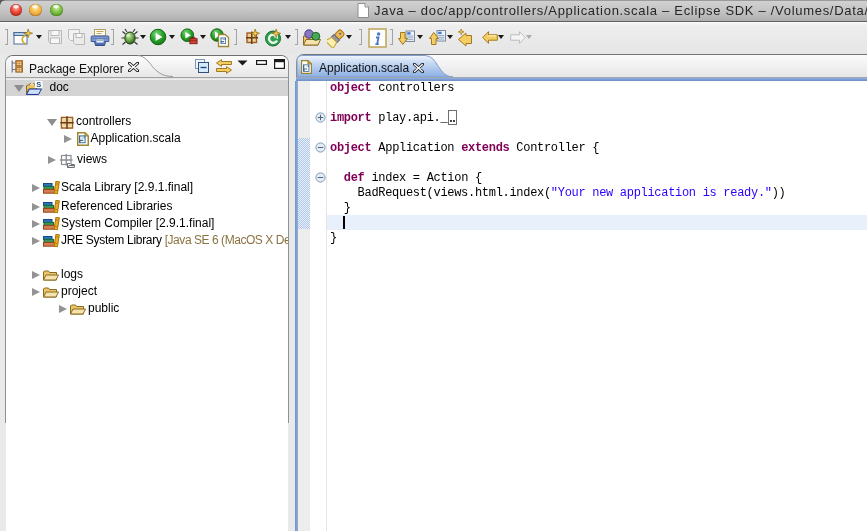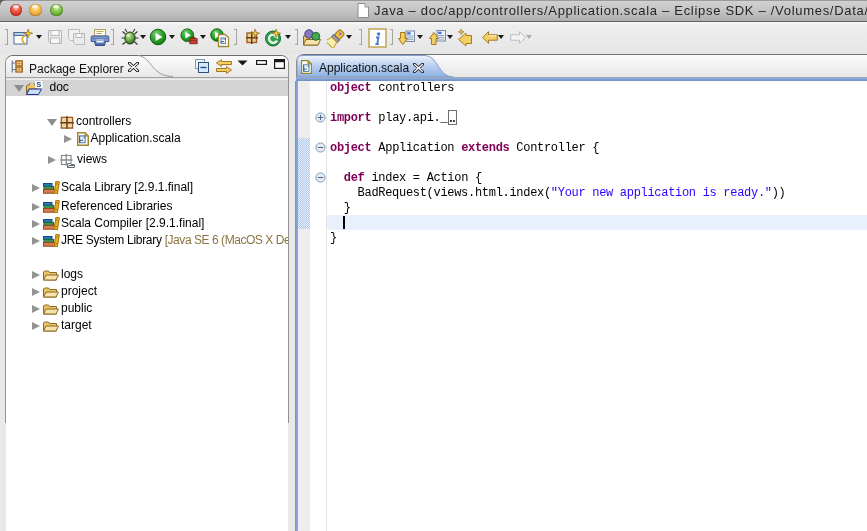--- a/index.html
+++ b/index.html
@@ -338,21 +338,21 @@
       <span class="tri-r" style="left:25.8px"></span>
       <svg style="left:36.5px;top:1px" width="17" height="15" viewBox="0 0 17 15">
         <rect x="0.5" y="2.5" width="8.5" height="2.9" fill="#2a76c0" stroke="#174a80"></rect>
         <rect x="1" y="5.4" width="9.5" height="3" fill="#3a9858" stroke="#1a6a38"></rect>
         <rect x="0.5" y="8.4" width="11.5" height="3.8" fill="#d08050" stroke="#9a4418"></rect>
         <g transform="rotate(9 13.5 6.5)">
           <rect x="12" y="0.5" width="3.4" height="12" fill="#f0ac20" stroke="#a87808"></rect>
           <path d="M12,3 L15.4,3 M12,9.5 L15.4,9.5" stroke="#a87808" stroke-width="0.8"></path>
         </g>
       </svg>
-      <span class="lbl" style="left:55px">Scala Compiler [2.9.1.final]</span>
+      <span class="lbl" style="left:55px">System Compiler [2.9.1.final]</span>
     </div>
     <div class="row" style="top:153px;">
       <span class="tri-r" style="left:25.8px"></span>
       <svg style="left:36.5px;top:1px" width="17" height="15" viewBox="0 0 17 15">
         <rect x="0.5" y="2.5" width="8.5" height="2.9" fill="#2a76c0" stroke="#174a80"></rect>
         <rect x="1" y="5.4" width="9.5" height="3" fill="#3a9858" stroke="#1a6a38"></rect>
         <rect x="0.5" y="8.4" width="11.5" height="3.8" fill="#d08050" stroke="#9a4418"></rect>
         <g transform="rotate(9 13.5 6.5)">
           <rect x="12" y="0.5" width="3.4" height="12" fill="#f0ac20" stroke="#a87808"></rect>
           <path d="M12,3 L15.4,3 M12,9.5 L15.4,9.5" stroke="#a87808" stroke-width="0.8"></path>
@@ -369,35 +369,27 @@
       <span class="lbl" style="left:55px">logs</span>
     </div>
     <div class="row" style="top:204px;">
       <span class="tri-r" style="left:26.3px"></span>
       <svg style="left:37px;top:3px" width="16" height="11" viewBox="0 0 16 11">
         <path d="M0.5,10 L0.5,2 L1.5,1 L5.5,1 L6.5,2.5 L13.5,2.5 L13.5,10 Z" fill="#ecc56a" stroke="#8a6a20"></path>
         <path d="M0.5,10 L3,5 L15.5,5 L13,10 Z" fill="#f6e3ab" stroke="#8a6a20"></path>
       </svg>
       <span class="lbl" style="left:55px">project</span>
     </div>
-    <div class="row" style="top:221px;">
+    <div class="row" style="top:221px;margin-left:27px;">
       <span class="tri-r" style="left:26.3px"></span>
       <svg style="left:37px;top:3px" width="16" height="11" viewBox="0 0 16 11">
         <path d="M0.5,10 L0.5,2 L1.5,1 L5.5,1 L6.5,2.5 L13.5,2.5 L13.5,10 Z" fill="#ecc56a" stroke="#8a6a20"></path>
         <path d="M0.5,10 L3,5 L15.5,5 L13,10 Z" fill="#f6e3ab" stroke="#8a6a20"></path>
       </svg>
       <span class="lbl" style="left:55px">public</span>
-    </div>
-    <div class="row" style="top:238px;">
-      <span class="tri-r" style="left:26.3px"></span>
-      <svg style="left:37px;top:3px" width="16" height="11" viewBox="0 0 16 11">
-        <path d="M0.5,10 L0.5,2 L1.5,1 L5.5,1 L6.5,2.5 L13.5,2.5 L13.5,10 Z" fill="#ecc56a" stroke="#8a6a20"></path>
-        <path d="M0.5,10 L3,5 L15.5,5 L13,10 Z" fill="#f6e3ab" stroke="#8a6a20"></path>
-      </svg>
-      <span class="lbl" style="left:55px">target</span>
     </div>
   </div>
 </div>
 
 <div id="ed"></div>
 <div id="ed-tabrow"></div>
 <svg class="abs" style="left:297px;top:55px" width="170" height="22" viewBox="0 0 170 22">
   <defs>
       <linearGradient id="tabg" x1="0" y1="0" x2="0" y2="1">
     <stop offset="0" stop-color="#f0f5fc"></stop>

